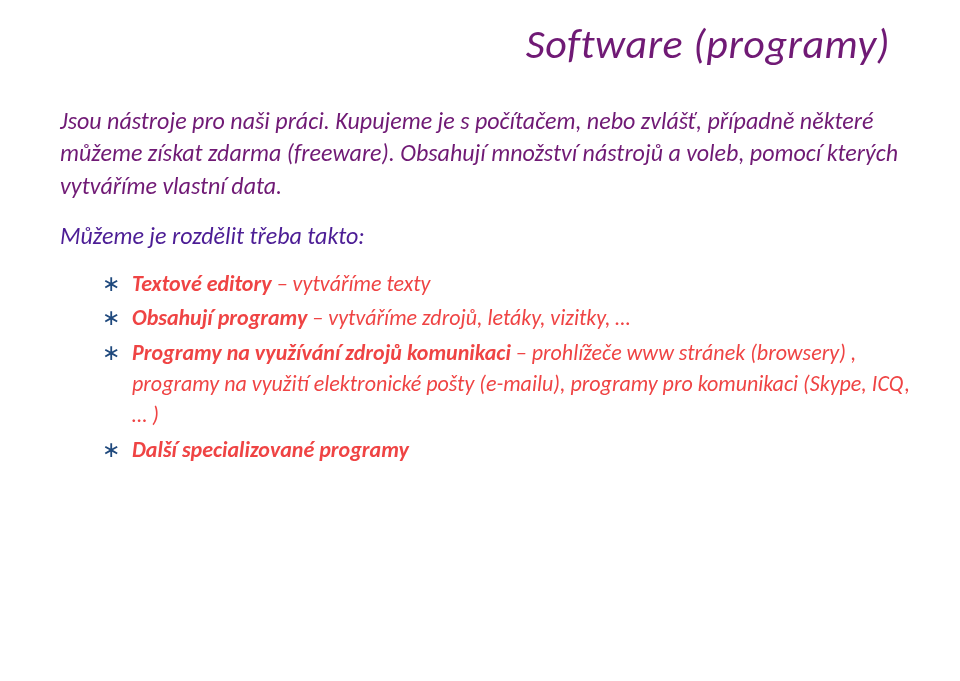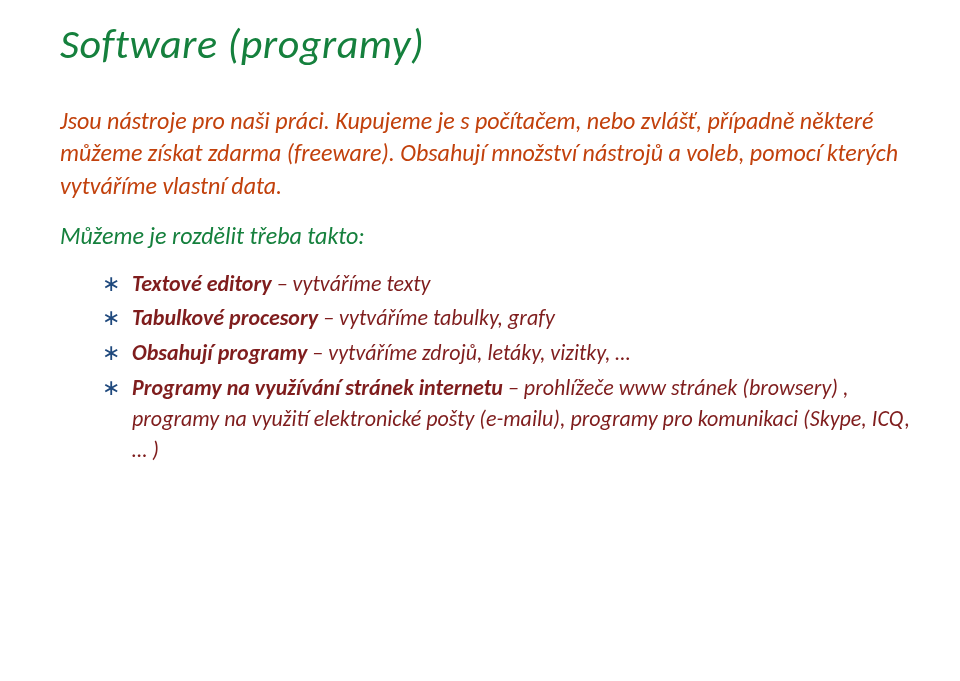--- a/index.html
+++ b/index.html
@@ -10,49 +10,50 @@
     font-family: Calibri, 'Segoe UI', Arial, sans-serif;
     position: relative;
     overflow: hidden;
   }
   .slide {
     width: 100%;
     height: 100%;
     padding: 18px 50px 30px 60px;
   }
   .title {
-    color: #15803d;
+    color: #701a75;
     font-size: 42px;
     font-style: italic;
     font-weight: 400;
+    text-align: right;
     padding-right: 20px;
     margin-bottom: 36px;
     letter-spacing: 0.5px;
   }
   .para {
-    color: #c2410c;
+    color: #701a75;
     font-size: 24px;
     line-height: 1.35;
     margin-bottom: 18px;
     font-style: italic;
   }
   .para2 {
-    color: #15803d;
+    color: #4c1d95;
     font-size: 24px;
     line-height: 1.35;
     margin-bottom: 16px;
     font-style: italic;
   }
   .list {
     list-style: none;
     padding-left: 42px;
   }
   .list li {
     position: relative;
-    color: #7f1d1d;
+    color: #ef4444;
     font-size: 22px;
     line-height: 1.4;
     margin-bottom: 4px;
     font-style: italic;
     padding-left: 30px;
   }
   .list li::before {
     content: "∗";
     position: absolute;
     left: 0;
@@ -70,22 +71,22 @@
   <h1 class="title">Software (programy)</h1>
 
   <p class="para">Jsou nástroje pro naši práci. Kupujeme je s počítačem, nebo zvlášť, případně některé můžeme získat zdarma (freeware). Obsahují množství nástrojů a voleb, pomocí kterých vytváříme vlastní data.</p>
   <p class="para2">Můžeme je rozdělit třeba takto:</p>
 
   <ul class="list">
     <li>
       <span class="b">Textové editory</span><span> – vytváříme texty</span>
     </li>
     <li>
-      <span class="b">Tabulkové procesory</span><span> – vytváříme tabulky, grafy</span>
-    </li>
-    <li>
       <span class="b">Obsahují programy</span><span> – vytváříme zdrojů, letáky, vizitky, …</span>
     </li>
     <li>
-      <span class="b">Programy na využívání stránek internetu</span><span> – prohlížeče www stránek (browsery) , programy na využití elektronické pošty (e-mailu), programy pro komunikaci (Skype, ICQ, … )</span>
+      <span class="b">Programy na využívání zdrojů komunikaci</span><span> – prohlížeče www stránek (browsery) , programy na využití elektronické pošty (e-mailu), programy pro komunikaci (Skype, ICQ, … )</span>
+    </li>
+    <li>
+      <span class="b">Další specializované programy</span><span></span>
     </li>
   </ul>
 </div>
 
 </body></html>

